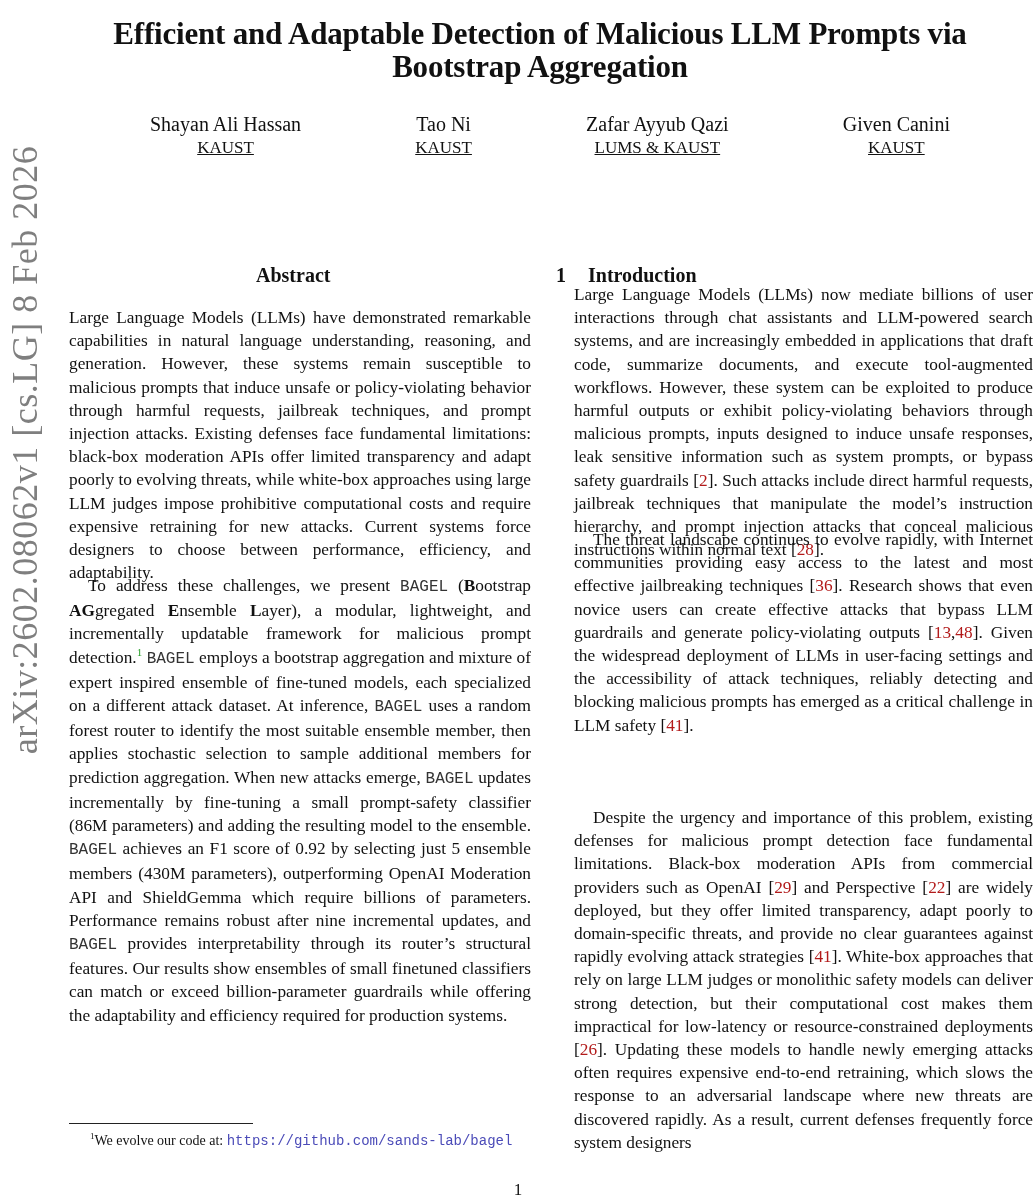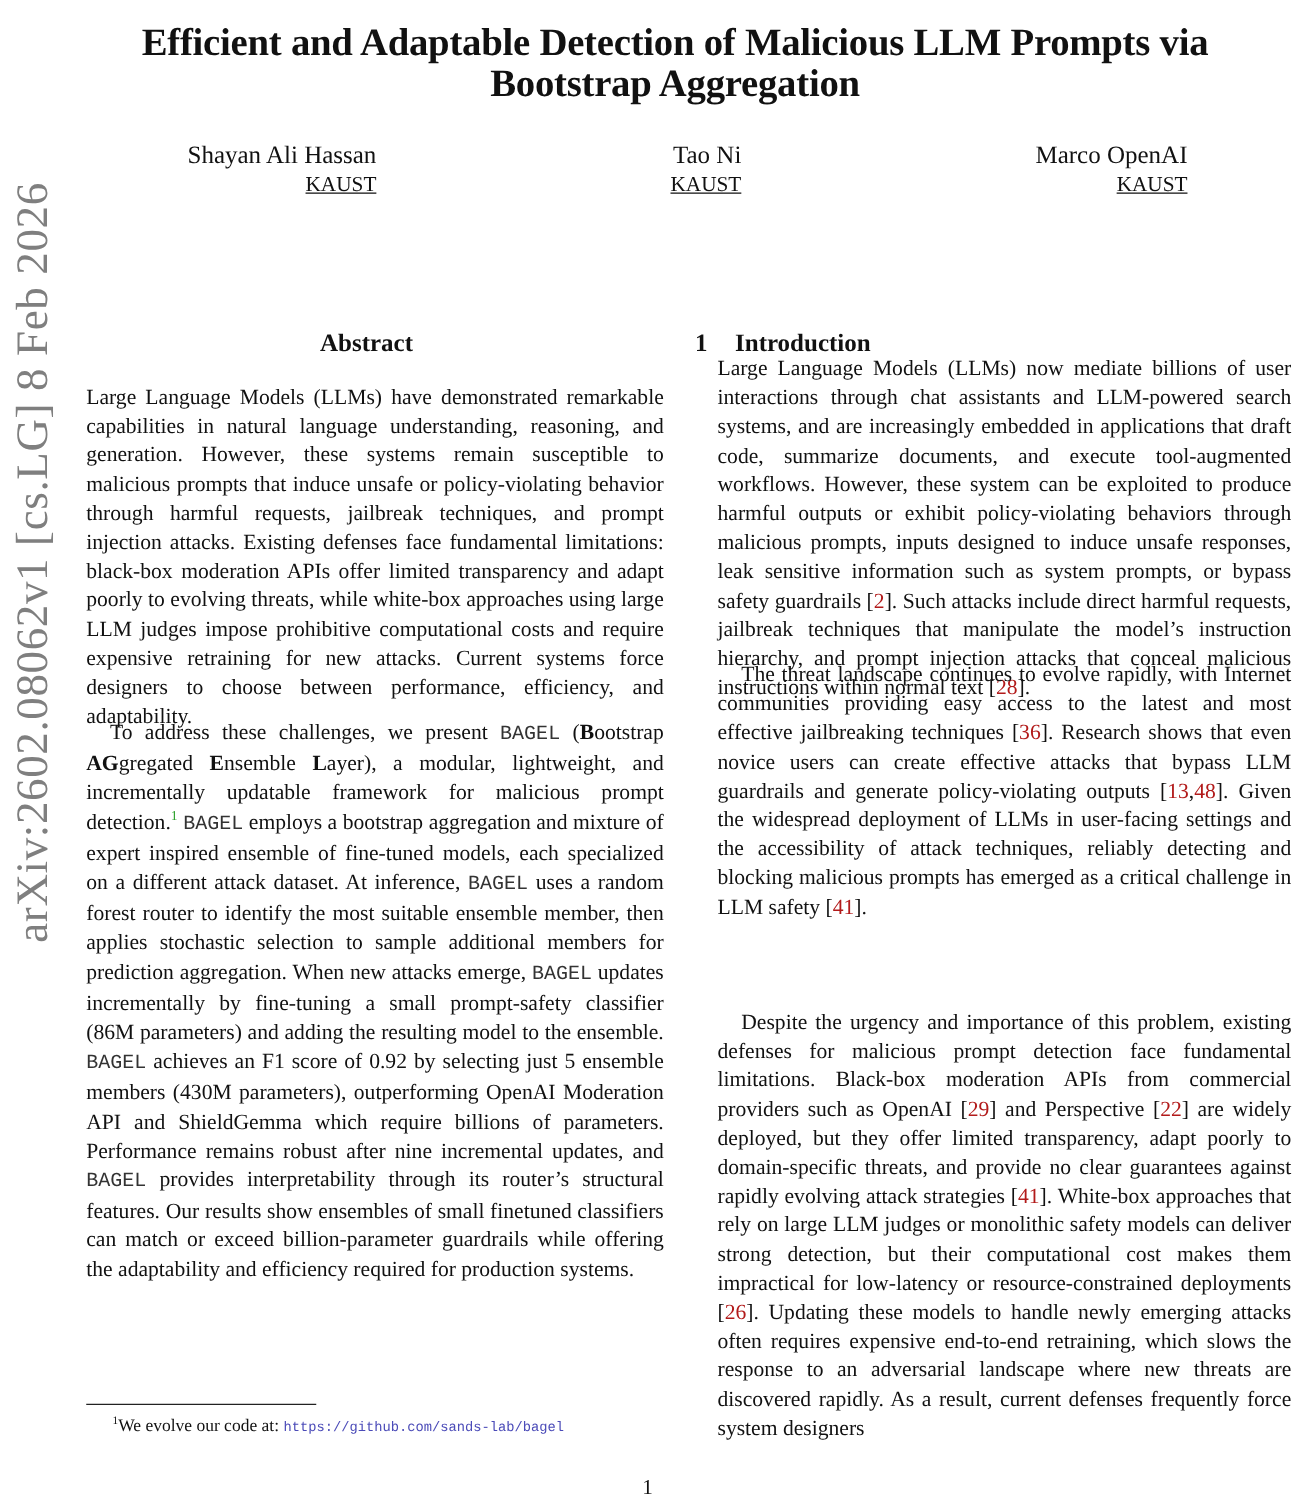--- a/index.html
+++ b/index.html
@@ -10,21 +10,21 @@
   }
   .title {
     position: absolute; left: 60px; top: -4px; width: 960px;
     text-align: center; font-weight: bold; font-size: 31px; line-height: 33px;
     letter-spacing: -0.2px;
   }
   .authors {
     position: absolute; top: 111px; left: 150px; width: 800px;
     display: flex; justify-content: space-between;
   }
-  .author { text-align: right; }
+  .author { text-align: center; }
   .author .name { font-size: 20px; line-height: 26px; }
   .author .aff { font-size: 17px; line-height: 22px; text-decoration: underline; }
   .arxiv-stamp {
     position: absolute; left: 3px; top: 200px; width: 44px; height: 500px;
     display: flex; align-items: center; justify-content: center;
   }
   .arxiv-stamp span {
     display: block; transform: rotate(-90deg); white-space: nowrap;
     font-size: 36px; color: #7f7f7f; letter-spacing: 0.5px;
   }
@@ -43,42 +43,46 @@
   .cite { color: #b21a1a; }
   .fnmark { color: #2aa02a; font-size: 11px; vertical-align: super; line-height: 0; }
   .fn-rule {
     position: absolute; left: 69px; top: 1123px; width: 184px; height: 0;
     border-top: 1px solid #222;
   }
   .footnote {
     position: absolute; left: 90px; top: 1127px; font-size: 14px; line-height: 18px;
   }
   .footnote sup { font-size: 9px; }
-  .footnote .url { font-family: "Liberation Mono", monospace; color: #4b4bb8; font-size: 11px; }
+  .footnote .url { font-family: "Liberation Mono", monospace; color: #4b4bb8; font-size: 14px; }
   .pagenum {
     position: absolute; left: 0; width: 1036px; top: 1180px; text-align: center; font-size: 17px;
   }
   b { font-weight: bold; }
 </style>
 </head>
 <body>
 
 <h1 class="title">Efficient and Adaptable Detection of Malicious LLM Prompts via Bootstrap Aggregation</h1>
 
 <div class="authors">
   <div class="author">
     <div class="name">Shayan Ali Hassan</div>
     <div class="aff">KAUST</div>
   </div>
   <div class="author">
     <div class="name">Tao Ni</div>
     <div class="aff">KAUST</div>
   </div>
   <div class="author">
-    <div class="name">Marco OpenAI</div>
+    <div class="name">Zafar Ayyub Qazi</div>
+    <div class="aff">LUMS &amp; KAUST</div>
+  </div>
+  <div class="author">
+    <div class="name">Given Canini</div>
     <div class="aff">KAUST</div>
   </div>
 </div>
 
 <div class="arxiv-stamp">
   <span>arXiv:2602.08062v1  [cs.LG]  8 Feb 2026</span>
 </div>
 
 <h2 class="heading abs-heading">Abstract</h2>
 

